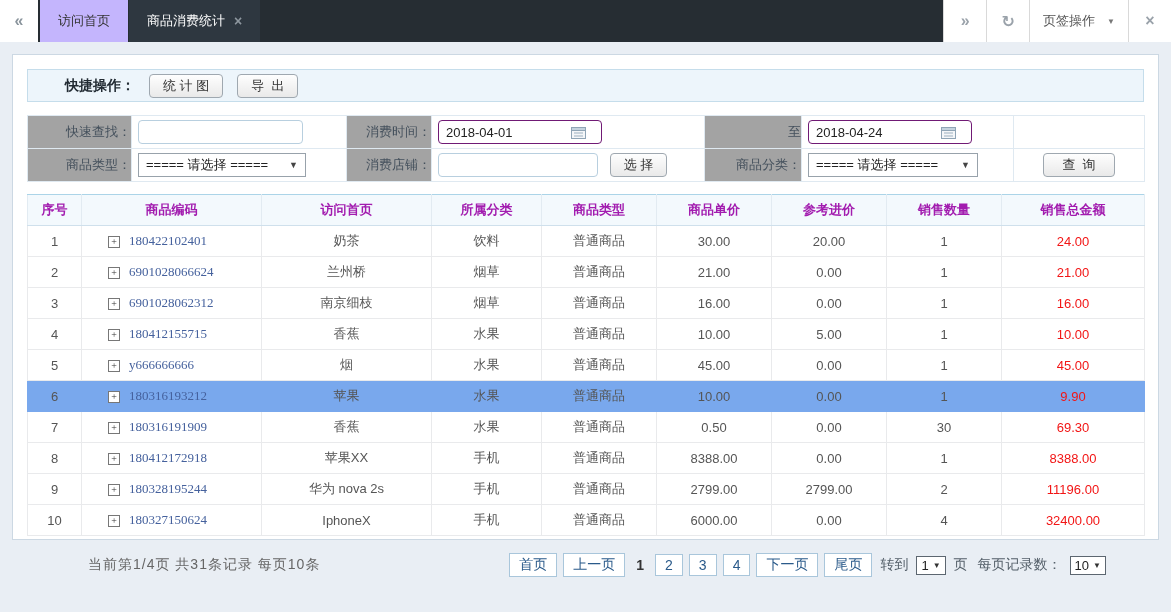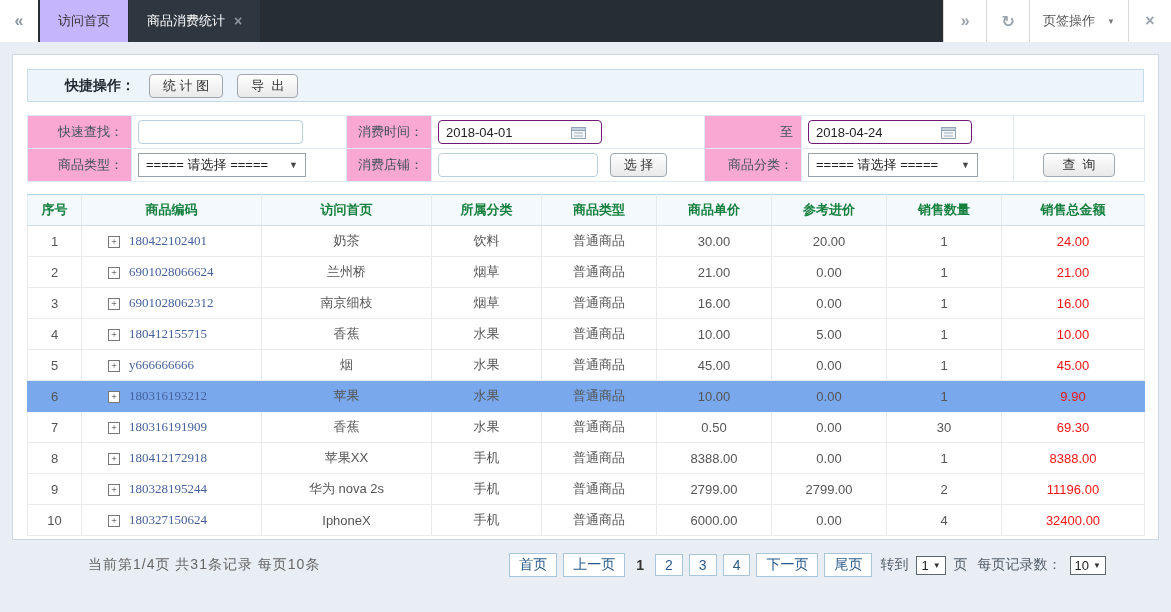--- a/index.html
+++ b/index.html
@@ -28,39 +28,39 @@
   .quickbar { height:33px; background:#edf5fb; border:1px solid #c5ddeb; display:flex;
     align-items:center; padding-left:37px; }
   .qlabel { font-weight:bold; color:#222b33; font-size:14px; margin-right:14px; }
   .btn { display:inline-flex; align-items:center; justify-content:center; height:24px; padding:0 13px;
     background:linear-gradient(#fefefe,#e9e9e9); border:1px solid #9fa8b0; border-radius:4px;
     font-size:13px; color:#333; white-space:pre; cursor:pointer; margin-right:14px; font-family:inherit; }
   
   .fgrid { width:100%; border-collapse:collapse; margin-top:13px; table-layout:fixed; }
   .fgrid td { border:1px solid #dfe9f1; height:33px; font-size:13px; color:#444;
     padding:0 6px; background:#fff; vertical-align:middle; }
-  .fgrid td.flabel { background:#f9a8d4; text-align:right; color:#44505c; padding-right:8px; }
+  .fgrid td.flabel { background:#a3a3a3; text-align:right; color:#44505c; padding-right:0; }
   .tinput { height:24px; border:1px solid #b8cfdf; border-radius:4px; padding:0 6px; font-size:13px;
     color:#333; width:165px; outline:none; font-family:inherit; background:#fff; }
   .dateinput { display:inline-flex; align-items:center; justify-content:space-between;
     border:1px solid #701a75; border-radius:4px; height:24px; width:164px; padding:0 15px 0 7px; background:#fff; }
   .dateinput input { border:none; width:110px; font-size:13px; color:#222; outline:none;
     font-family:inherit; background:transparent; }
   .calicon { width:15px; height:13px; display:inline-block; cursor:pointer; }
   .select { display:inline-flex; align-items:center; justify-content:space-between; width:168px;
     height:24px; border:1px solid #98a2ab; background:#fff; padding:0 7px; font-size:13px;
     color:#222; cursor:pointer; }
   .select .caret { font-size:9px; color:#444; }
   .btn-inline { margin:0 0 0 8px; }
   .qcenter { text-align:center; }
   
   .dtable { width:100%; border-collapse:collapse; margin-top:12px; table-layout:fixed; }
   .dtable th { height:31px; background:#f3f9fd; border-top:1px solid #abd4e8;
     border-bottom:1px solid #cfe0ec; border-left:1px solid #e2ebf2; border-right:1px solid #e2ebf2;
-    font-size:13px; color:#15803d; font-weight:bold; text-align:center; }
+    font-size:13px; color:#a21caf; font-weight:bold; text-align:center; }
   .dtable td { height:31px; border:1px solid #e9eaec; font-size:13px; color:#555; text-align:center;
     overflow:hidden; white-space:nowrap; }
   .dtable td.code { text-align:left; padding-left:26px; color:#45619d;font-family:Liberation Serif, serif; }
   .code-text { cursor:pointer; }
   .expand { display:inline-block; width:12px; height:12px; line-height:10px; border:1px solid #777;
     background:#fff; color:#333; font-size:10px; text-align:center; margin-right:9px;
     vertical-align:middle; cursor:pointer; }
   .dtable td.amount { color:#f21515; }
   .dtable tr.selected td { background:#79a8ed; border-color:#79a8ed; }
   

